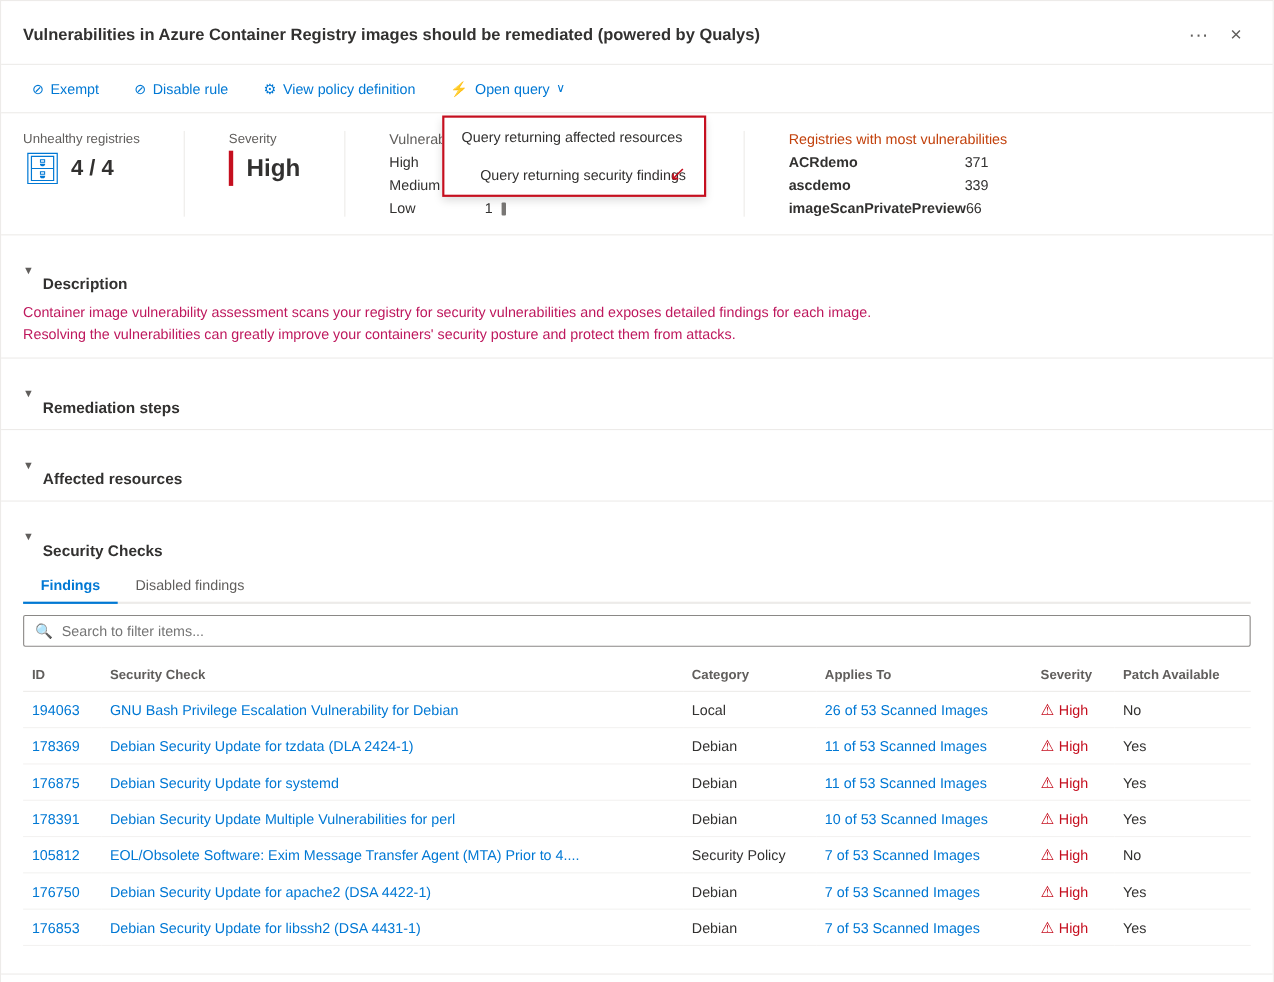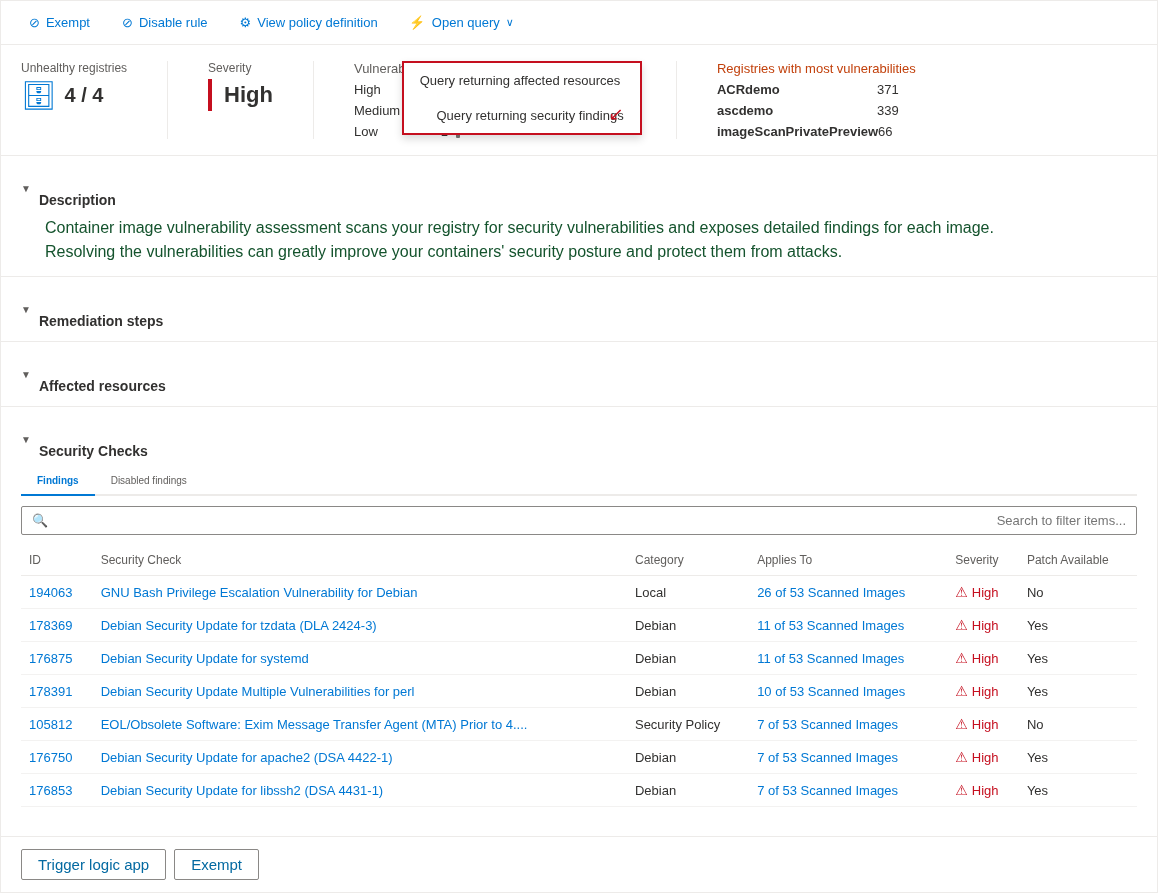--- a/index.html
+++ b/index.html
@@ -5,21 +5,21 @@
     * { box-sizing: border-box; margin: 0; padding: 0; }
     body { font-family: 'Segoe UI', Arial, sans-serif; font-size: 13px; color: #323130; background: #fff; }
     .panel { width: 1158px; min-height: 893px; background: #fff; position: relative; border: 1px solid #edebe9; }
     .panel-header { display: flex; align-items: center; padding: 16px 20px 12px 20px; border-bottom: 1px solid #edebe9; }
     .panel-title { flex: 1; font-size: 15px; font-weight: 600; color: #323130; padding-right: 40px; }
     .header-actions { display: flex; gap: 4px; align-items: center; }
     .header-icon-btn { background: none; border: none; cursor: pointer; color: #605e5c; font-size: 18px; padding: 4px 8px; }
     .toolbar { display: flex; align-items: center; padding: 10px 20px; gap: 16px; border-bottom: 1px solid #edebe9; position: relative; }
     .toolbar-btn { display: flex; align-items: center; gap: 6px; background: none; border: none; cursor: pointer; color: #0078d4; font-size: 13px; padding: 4px 8px; border-radius: 2px; }
     .open-query-dropdown { position: relative; display: inline-block; }
-    .dropdown-menu { position: absolute; top: 50px; left: 0; background: #fff; border: 2px solid #c50f1f; z-index: 100; min-width: 240px; box-shadow: 0 4px 8px rgba(0,0,0,0.15); }
+    .dropdown-menu { position: absolute; top: 36px; left: 0; background: #fff; border: 2px solid #c50f1f; z-index: 100; min-width: 240px; box-shadow: 0 4px 8px rgba(0,0,0,0.15); }
     .dropdown-menu-item { padding: 10px 16px; cursor: pointer; color: #323130; font-size: 13px; }
     .metrics-row { display: flex; padding: 16px 20px; gap: 40px; border-bottom: 1px solid #edebe9; align-items: flex-start; }
     .metric-group { display: flex; flex-direction: column; gap: 4px; }
     .metric-label { font-size: 12px; color: #605e5c; }
     .metric-value { display: flex; align-items: center; gap: 8px; }
     .metric-number { font-size: 20px; font-weight: 600; }
     .registry-icon { font-size: 28px; color: #0078d4; }
     .severity-bar { width: 4px; height: 32px; background: #c50f1f; display: inline-block; margin-right: 4px; }
     .severity-text { font-size: 22px; font-weight: 600; color: #323130; }
     .divider-v { width: 1px; background: #edebe9; align-self: stretch; }
@@ -34,42 +34,49 @@
     .bar-low { background: #797775; width: 4px; height: 12px; }
     .registries-section { display: flex; flex-direction: column; gap: 6px; }
     .registries-title { font-size: 13px; color: #c2410c; }
     .registry-row { display: flex; font-size: 13px; }
     .registry-name { font-weight: 600; min-width: 160px; }
     .registry-count { color: #323130; }
     .section { padding: 12px 20px; border-bottom: 1px solid #edebe9; }
     .section-header { display: flex; align-items: center; gap: 8px; cursor: pointer; }
     .section-title { font-size: 14px; font-weight: 600; margin-top: 24px; }
     .chevron { font-size: 10px; color: #605e5c; }
-    .section-content { padding-top: 8px; font-size: 16px; color: #14532d; line-height: 1.5; margin-left: 24px; }
+    .section-content { padding-top: 8px; font-size: 13px; color: #be185d; line-height: 1.5; }
     .tabs-row { display: flex; gap: 0; border-bottom: 2px solid #edebe9; margin-top: 8px; }
-    .tab { padding: 8px 16px; cursor: pointer; font-size: 10px; color: #605e5c; border-bottom: 2px solid transparent; margin-bottom: -2px; }
+    .tab { padding: 8px 16px; cursor: pointer; font-size: 13px; color: #605e5c; border-bottom: 2px solid transparent; margin-bottom: -2px; }
     .tab.active { color: #0078d4; border-bottom: 2px solid #0078d4; font-weight: 600; }
     .search-bar { display: flex; align-items: center; gap: 8px; border: 1px solid #8a8886; padding: 6px 10px; margin: 10px 0; border-radius: 2px; }
-    .search-bar input { border: none; outline: none; flex: 1; font-size: 13px; text-align: right; }
+    .search-bar input { border: none; outline: none; flex: 1; font-size: 13px; }
     .table { width: 100%; border-collapse: collapse; }
-    .table th { text-align: left; font-size: 12px; font-weight: 400; color: #605e5c; padding: 8px 8px; border-bottom: 1px solid #edebe9; }
+    .table th { text-align: left; font-size: 12px; font-weight: 700; color: #605e5c; padding: 8px 8px; border-bottom: 1px solid #edebe9; }
     .table td { padding: 8px 8px; font-size: 13px; border-bottom: 1px solid #f3f2f1; vertical-align: middle; }
     .link-blue { color: #0078d4; text-decoration: none; cursor: pointer; }
     .severity-badge { display: flex; align-items: center; gap: 4px; }
     .severity-icon { color: #c50f1f; font-size: 14px; }
     .severity-high { color: #c50f1f; }
     .footer { display: flex; gap: 8px; padding: 12px 20px; border-top: 1px solid #edebe9; position: absolute; bottom: 0; left: 0; right: 0; background: #fff; }
     .footer-btn { padding: 6px 16px; border: 1px solid #8a8886; background: #fff; cursor: pointer; font-size: 15px; border-radius: 2px; color: #0369a1; }
     .open-query-btn { display: flex; align-items: center; gap: 6px; background: none; border: none; cursor: pointer; color: #0078d4; font-size: 13px; padding: 4px 8px; }
   </style>
 </head>
 <body>
 
 <div class="panel">
 
+  <div class="panel-header">
+    <span class="panel-title">Vulnerabilities in Azure Container Registry images should be remediated (powered by Qualys)</span>
+    <div class="header-actions">
+      <button class="header-icon-btn">···</button>
+      <button class="header-icon-btn">×</button>
+    </div>
+  </div>
 
   <div class="toolbar">
     <button class="toolbar-btn">
       <span>⊘</span>
       <span>Exempt</span>
     </button>
     <button class="toolbar-btn">
       <span>⊘</span>
       <span>Disable rule</span>
     </button>
@@ -218,21 +225,21 @@
       <td>
         <span class="severity-badge">
           <span class="severity-icon">⚠</span>
           <span class="severity-high">High</span>
         </span>
       </td>
       <td>No</td>
     </tr>
           <tr>
       <td><a class="link-blue">178369</a></td>
-      <td><a class="link-blue">Debian Security Update for tzdata (DLA 2424-3)</a></td>
+      <td><a class="link-blue">Debian Security Update for tzdata (DLA 2424-1)</a></td>
       <td>Debian</td>
       <td><a class="link-blue">11 of 53 Scanned Images</a></td>
       <td>
         <span class="severity-badge">
           <span class="severity-icon">⚠</span>
           <span class="severity-high">High</span>
         </span>
       </td>
       <td>Yes</td>
     </tr>

